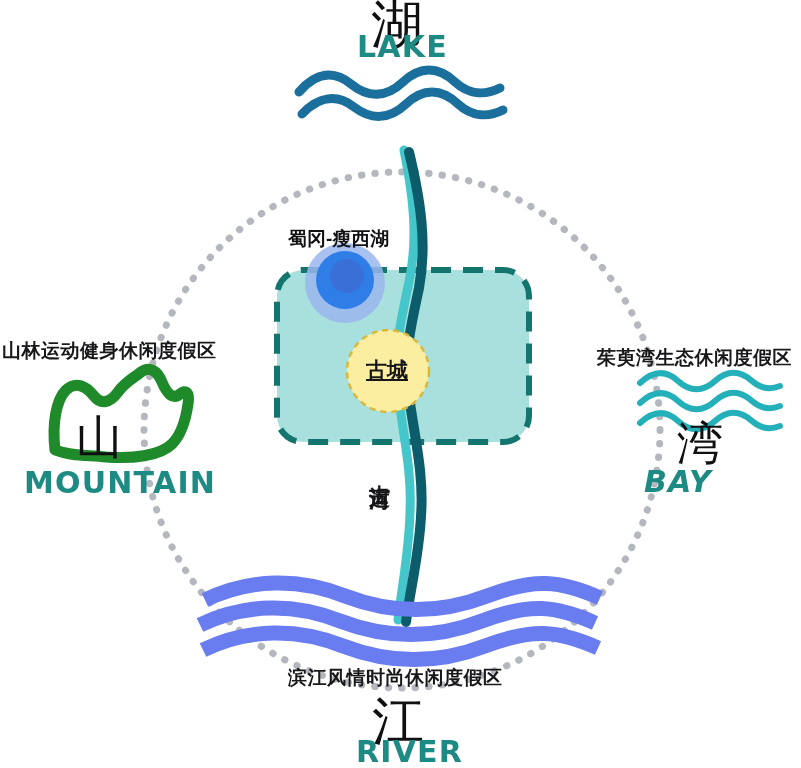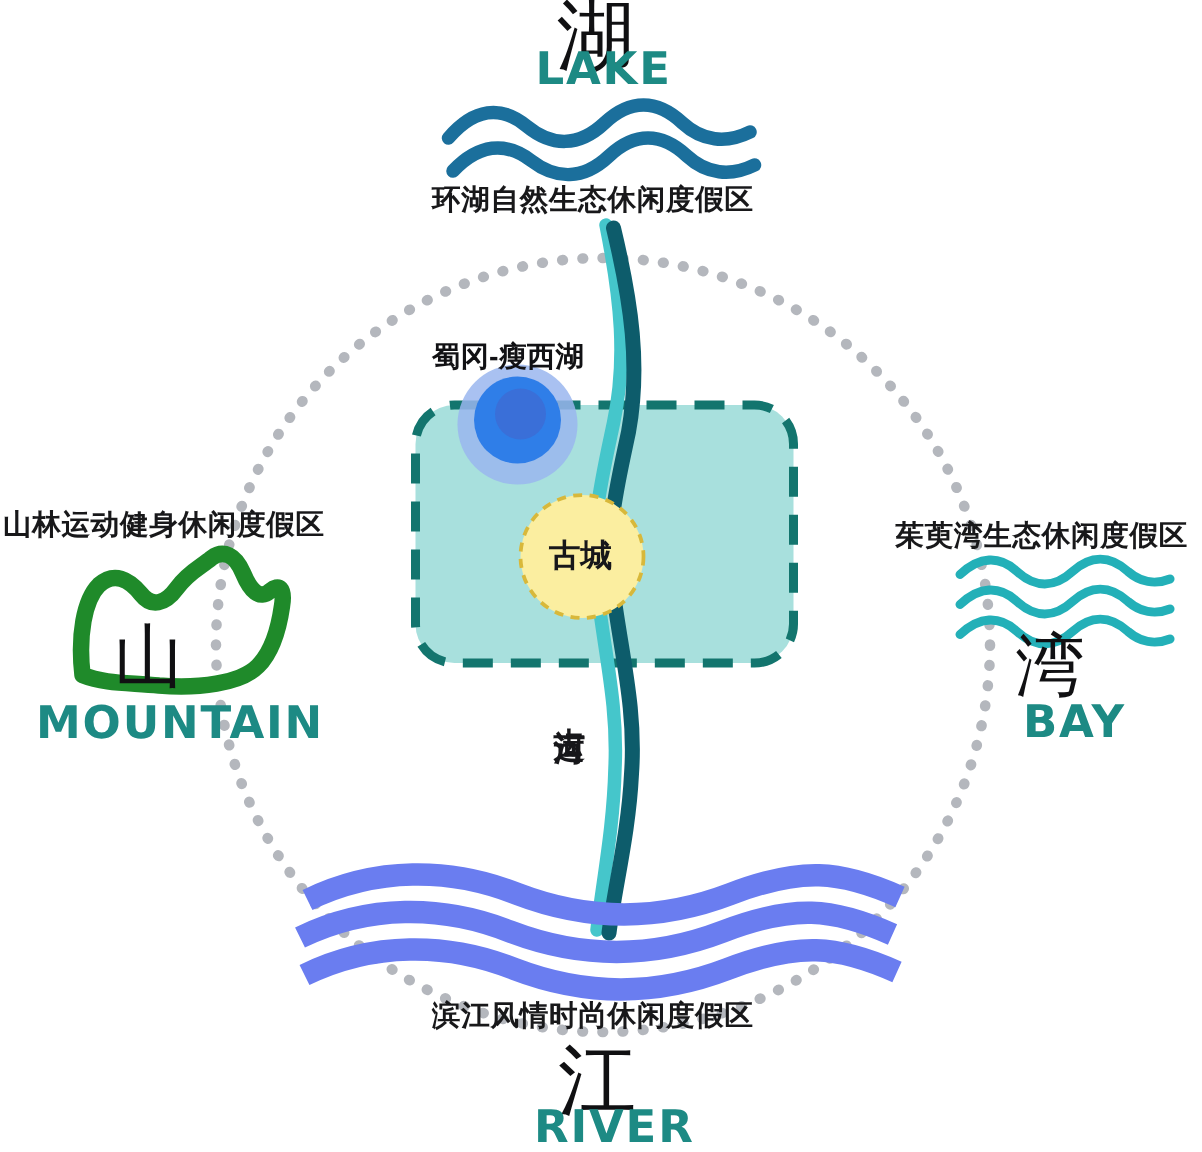--- a/index.html
+++ b/index.html
@@ -159,31 +159,30 @@
                C 167 394, 173 400, 180 394
                C 186 389, 190 392, 188 404
                C 186 418, 182 434, 172 444
                C 160 456, 132 459, 106 457
                C 86 455, 70 456, 55 450 Z" fill="none" stroke="#1f8a2a" stroke-width="11" stroke-linejoin="round" stroke-linecap="round"></path>
     </g>
   </svg>
 
   <div class="lbl cn-big" style="left:371px; top:-2px;">湖</div>
   <div class="lbl en-big" style="left:357px; top:32px;">LAKE</div>
-  <div class="lbl cn-sub" style="left:288px; top:124px;">环湖自然生态休闲度假区</div>
 
   <div class="lbl cn-sub" style="left:2px; top:341px;">山林运动健身休闲度假区</div>
   <div class="lbl mark-cn" style="left:76px; top:414px;">山</div>
   <div class="lbl en-big" style="left:24px; top:468px;text-align:right;">MOUNTAIN</div>
 
   <div class="lbl cn-sub" style="left:597px; top:348px;text-align:right;">茱萸湾生态休闲度假区</div>
   <div class="lbl mark-cn" style="left:677px; top:420px;">湾</div>
-  <div class="lbl en-big" style="left:682px; top:467px;">BAY</div>
+  <div class="lbl en-big" style="left:644px; top:467px;font-style:italic;">BAY</div>
 
   <div class="lbl cn-sub" style="left:288px; top:668px;">滨江风情时尚休闲度假区</div>
   <div class="lbl cn-big" style="left:372px; top:695px;">江</div>
   <div class="lbl en-big" style="left:356px; top:737px;">RIVER</div>
 
   <div class="lbl cn-inline" style="left:288px; top:229px;">蜀冈-瘦西湖</div>
-  <div class="lbl cn-core" style="left:366px; top:360px;">古城</div>
+  <div class="lbl cn-core" style="left:366px; top:360px;text-decoration:underline;">古城</div>
   <div class="lbl cn-vert" style="left:367px; top:468px;">古运河</div>
 
 </div>
 
 </body></html>

